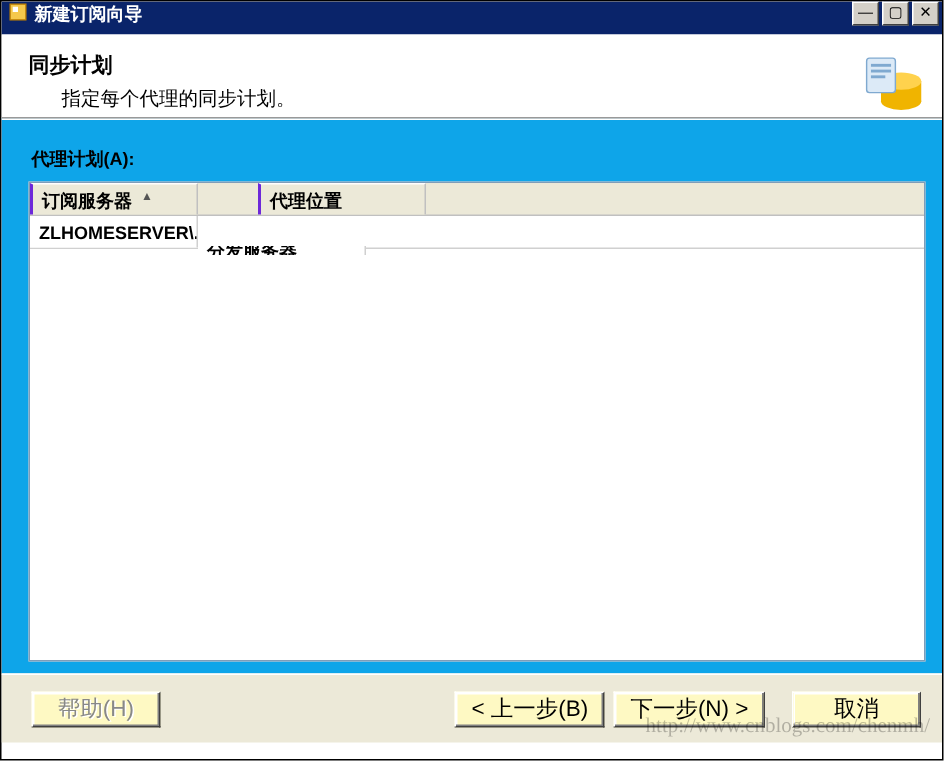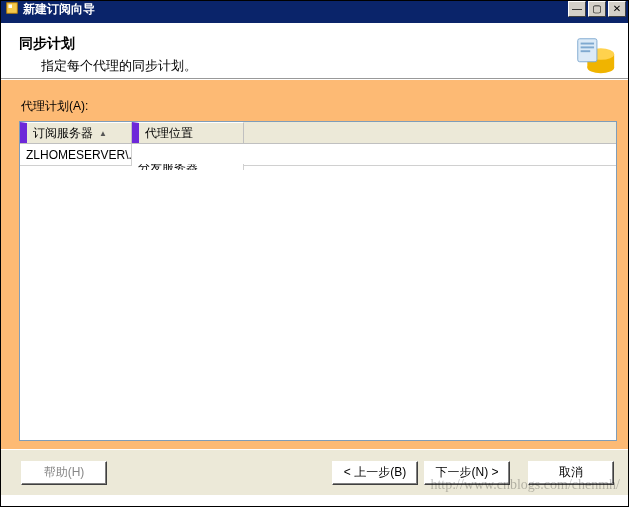--- a/index.html
+++ b/index.html
@@ -73,24 +73,25 @@
       padding-left: 22px;
     }
     .header-icon {
       width: 46px;
       height: 46px;
       position: absolute;
       right: 10px;
       top: 10px;
     }
     .content {
-      background: #fdba74;
+      background: #0ea5e9;
       padding: 18px 5px 8px 12px;
       height: 370px;
       border-top: 1px solid #fff;
+      font-weight: bold;
     }
     .field-label {
       margin: 0 0 6px 8px;
       color: #000;
     }
     .grid-wrap {
       border: 1px solid #7f9db9;
       background: #fff;
       height: 320px;
       margin: 0 6px;
@@ -99,28 +100,28 @@
     }
     .grid-header {
       display: flex;
       background: #ece9d8;
       height: 22px;
       border-bottom: 1px solid #c0c0c0;
     }
     .grid-header .gh {
       border-right: 1px solid #c0c0c0;
       border-top: 1px solid #fff;
-      border-left: 7px solid #6d28d9;
+      border-left: 2px solid #6d28d9;
       padding: 3px 6px;
       display: flex;
-      align-items: center;
+      align-items: flex-start;
       background: #ece9d8;
     }
     .gh-0 { width: 112px; }
-    .gh-1 { width: 112px; }
+    .gh-1 { width: 112px; margin-left: 40px; }
     .gh-2 { flex: 1; }
     .sort-arrow {
       margin-left: 6px;
       font-size: 8px;
       color: #555;
     }
     .grid-row {
       display: flex;
       height: 22px;
       border-bottom: 1px solid #d0d0d0;
@@ -144,26 +145,26 @@
       border-top: 1px solid #fff;
       display: flex;
       align-items: center;
       padding: 0 14px;
       position: relative;
     }
     .btn {
       height: 24px;
       min-width: 86px;
       padding: 0 10px;
-      background: #ffffff;
+      background: #fef9c3;
       border: 1px solid #404040;
       border-top-color: #fff;
       border-left-color: #fff;
       box-shadow: inset -1px -1px 0 #808080, inset 1px 1px 0 #fff;
-      font-size: 12px;
+      font-size: 15px;
       font-family: inherit;
       color: #000;
       display: inline-flex;
       align-items: center;
       justify-content: center;
       margin-left: 6px;
       cursor: default;
     }
     .btn.disabled {
       color: #888;

